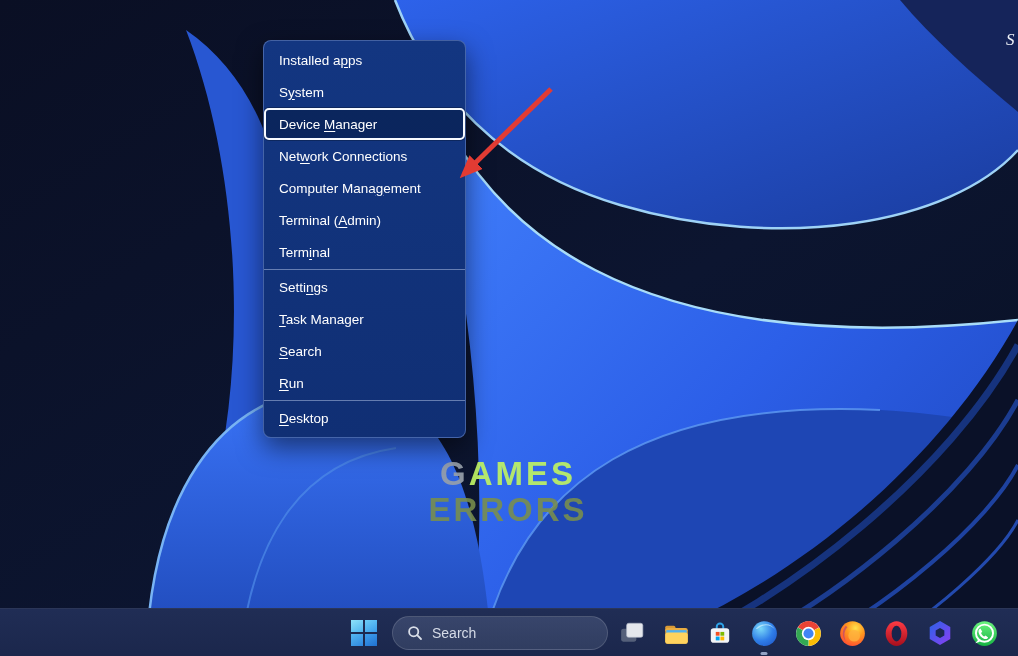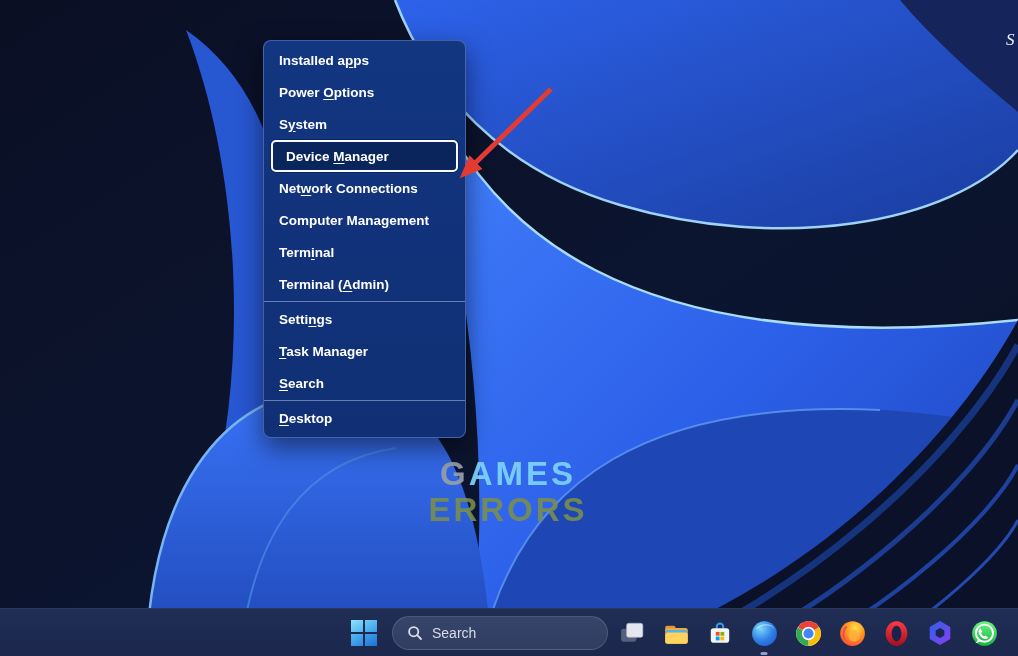--- a/index.html
+++ b/index.html
@@ -16,40 +16,40 @@
     font-size:17px;
   }
   
   .watermark{
     position:absolute;top:456px;left:400px;width:216px;z-index:2;
     text-align:center;font-weight:800;font-size:33px;line-height:36px;
     letter-spacing:3px;pointer-events:none;
   }
   .wm-line1{opacity:.92;}
   .wm-letter{color:#97a0ab;}
-  .wm-rest{color:#7dd3fc;}
+  .wm-rest{color:#bef264;}
   .wm-line2{color:#7a8f4c;opacity:.88;}
   
   .winx-menu{
     position:absolute;top:40px;left:263px;width:203px;z-index:5;
     background:linear-gradient(180deg,#133681 0%,#102f74 100%);
     border:1px solid rgba(130,160,220,.45);
     border-radius:8px;
     box-shadow:0 10px 26px rgba(0,0,0,.5);
     padding:3px 0;
     box-sizing:border-box;
   }
   .menu-item{
     height:32px;display:flex;align-items:center;position:relative;
     padding:0 12px 0 15px;color:#ffffff;font-size:13.5px;
-    cursor:default;box-sizing:border-box;font-weight:bold;
+    cursor:default;box-sizing:border-box;
   }
   .menu-item u{text-decoration:underline;text-underline-offset:2px;text-decoration-thickness:1px;}
   .menu-item.highlighted{
-    border:2px solid #f7faff;border-radius:5px;margin:0 7px;
+    border:2px solid #f7faff;border-radius:5px;margin:0 0;
     padding-left:13px;background:rgba(3,19,54,.45);
     box-shadow:0 0 0 1px rgba(0,0,0,.25);
   }
   .menu-sep{height:1px;margin:1px 0;background:rgba(185,202,235,.5);}
   .submenu-chevron{
     position:absolute;right:12px;top:50%;transform:translateY(-54%);
     font-size:17px;color:#d6deee;line-height:1;
   }
   
   .anno-arrow{position:absolute;inset:0;z-index:9;pointer-events:none;}
@@ -144,49 +144,49 @@
 <div class="watermark">
   <div class="wm-line1"><span class="wm-letter">G</span><span class="wm-rest">AMES</span></div>
   <div class="wm-line2">ERRORS</div>
 </div>
 
 <div class="winx-menu">
     <div class="menu-item">
       <span>Installed a<u>p</u>ps</span>
     </div>
     <div class="menu-item">
-      <span>Power <u>O</u>ptions</span>
-    </div>
-    <div class="menu-item">
       <span>S<u>y</u>stem</span>
     </div>
     <div class="menu-item highlighted">
       <span>Device <u>M</u>anager</span>
     </div>
     <div class="menu-item">
       <span>Net<u>w</u>ork Connections</span>
     </div>
     <div class="menu-item">
       <span>Computer Mana<u>g</u>ement</span>
     </div>
     <div class="menu-item">
+      <span>Terminal (<u>A</u>dmin)</span>
+    </div>
+    <div class="menu-item">
       <span>Term<u>i</u>nal</span>
     </div>
-    <div class="menu-item">
-      <span>Terminal (<u>A</u>dmin)</span>
-    </div>
     <div class="menu-sep"></div>
     <div class="menu-item">
       <span>Setti<u>n</u>gs</span>
     </div>
     <div class="menu-item">
       <span><u>T</u>ask Manager</span>
     </div>
     <div class="menu-item">
       <span><u>S</u>earch</span>
+    </div>
+    <div class="menu-item">
+      <span><u>R</u>un</span>
     </div>
     <div class="menu-sep"></div>
     <div class="menu-item">
       <span><u>D</u>esktop</span>
     </div>
   </div>
 
 <svg class="anno-arrow" viewBox="0 0 1018 656">
   <defs>
     <marker id="ah" markerWidth="4.6" markerHeight="3.8" refX="3.4" refY="1.9" orient="auto">

